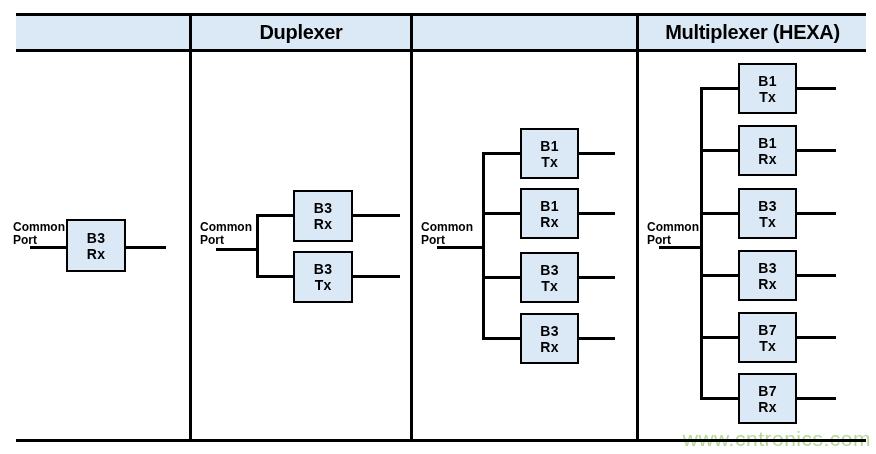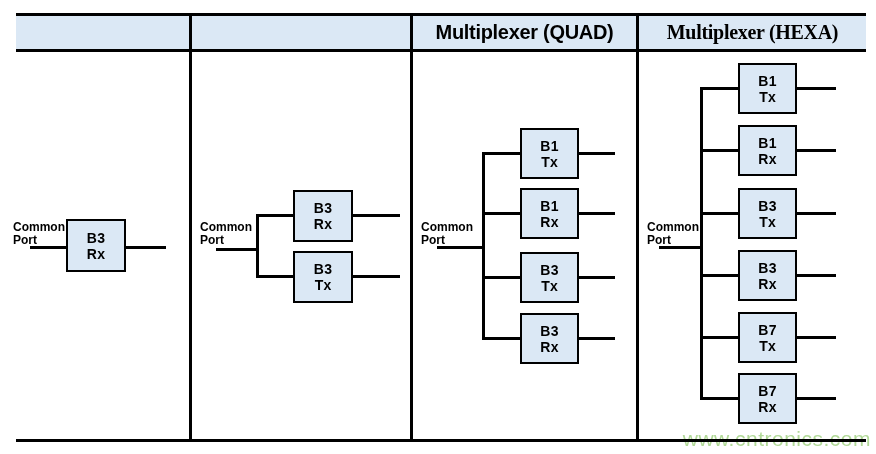--- a/index.html
+++ b/index.html
@@ -41,22 +41,22 @@
 <div class="canvas">
 
   <div class="hdr-bg"></div>
   <div class="chrome" style="left:16px; top:13px; width:850px; height:3px;"></div>
   <div class="chrome" style="left:16px; top:49px; width:850px; height:3px;"></div>
   <div class="chrome botline" style="left:16px; top:439px; width:850px; height:3px;"></div>
   <div class="chrome" style="left:189px; top:13px; width:3px; height:429px;"></div>
   <div class="chrome" style="left:410px; top:13px; width:3px; height:429px;"></div>
   <div class="chrome" style="left:636px; top:13px; width:3px; height:429px;"></div>
 
-  <div class="hdr-label" style="left:413px; width:223px;">Multiplexer (QUAD)</div>
-  <div class="hdr-label" style="left:639px; width:227px;font-family:Liberation Serif, serif;">Multiplexer (HEXA)</div>
+  <div class="hdr-label" style="left:192px; width:218px;">Duplexer</div>
+  <div class="hdr-label" style="left:639px; width:227px;">Multiplexer (HEXA)</div>
 
   <div class="cp" style="left:13px; top:221px;">
     <span>Common</span>
     <span>Port</span>
   </div>
   <div class="ln hl" style="left:30px; top:246px; width:37px;"></div>
   <div class="fbox" style="left:66px; top:219px; width:60px; height:53px;">
     <span>B3</span>
     <span>Rx</span>
   </div>

